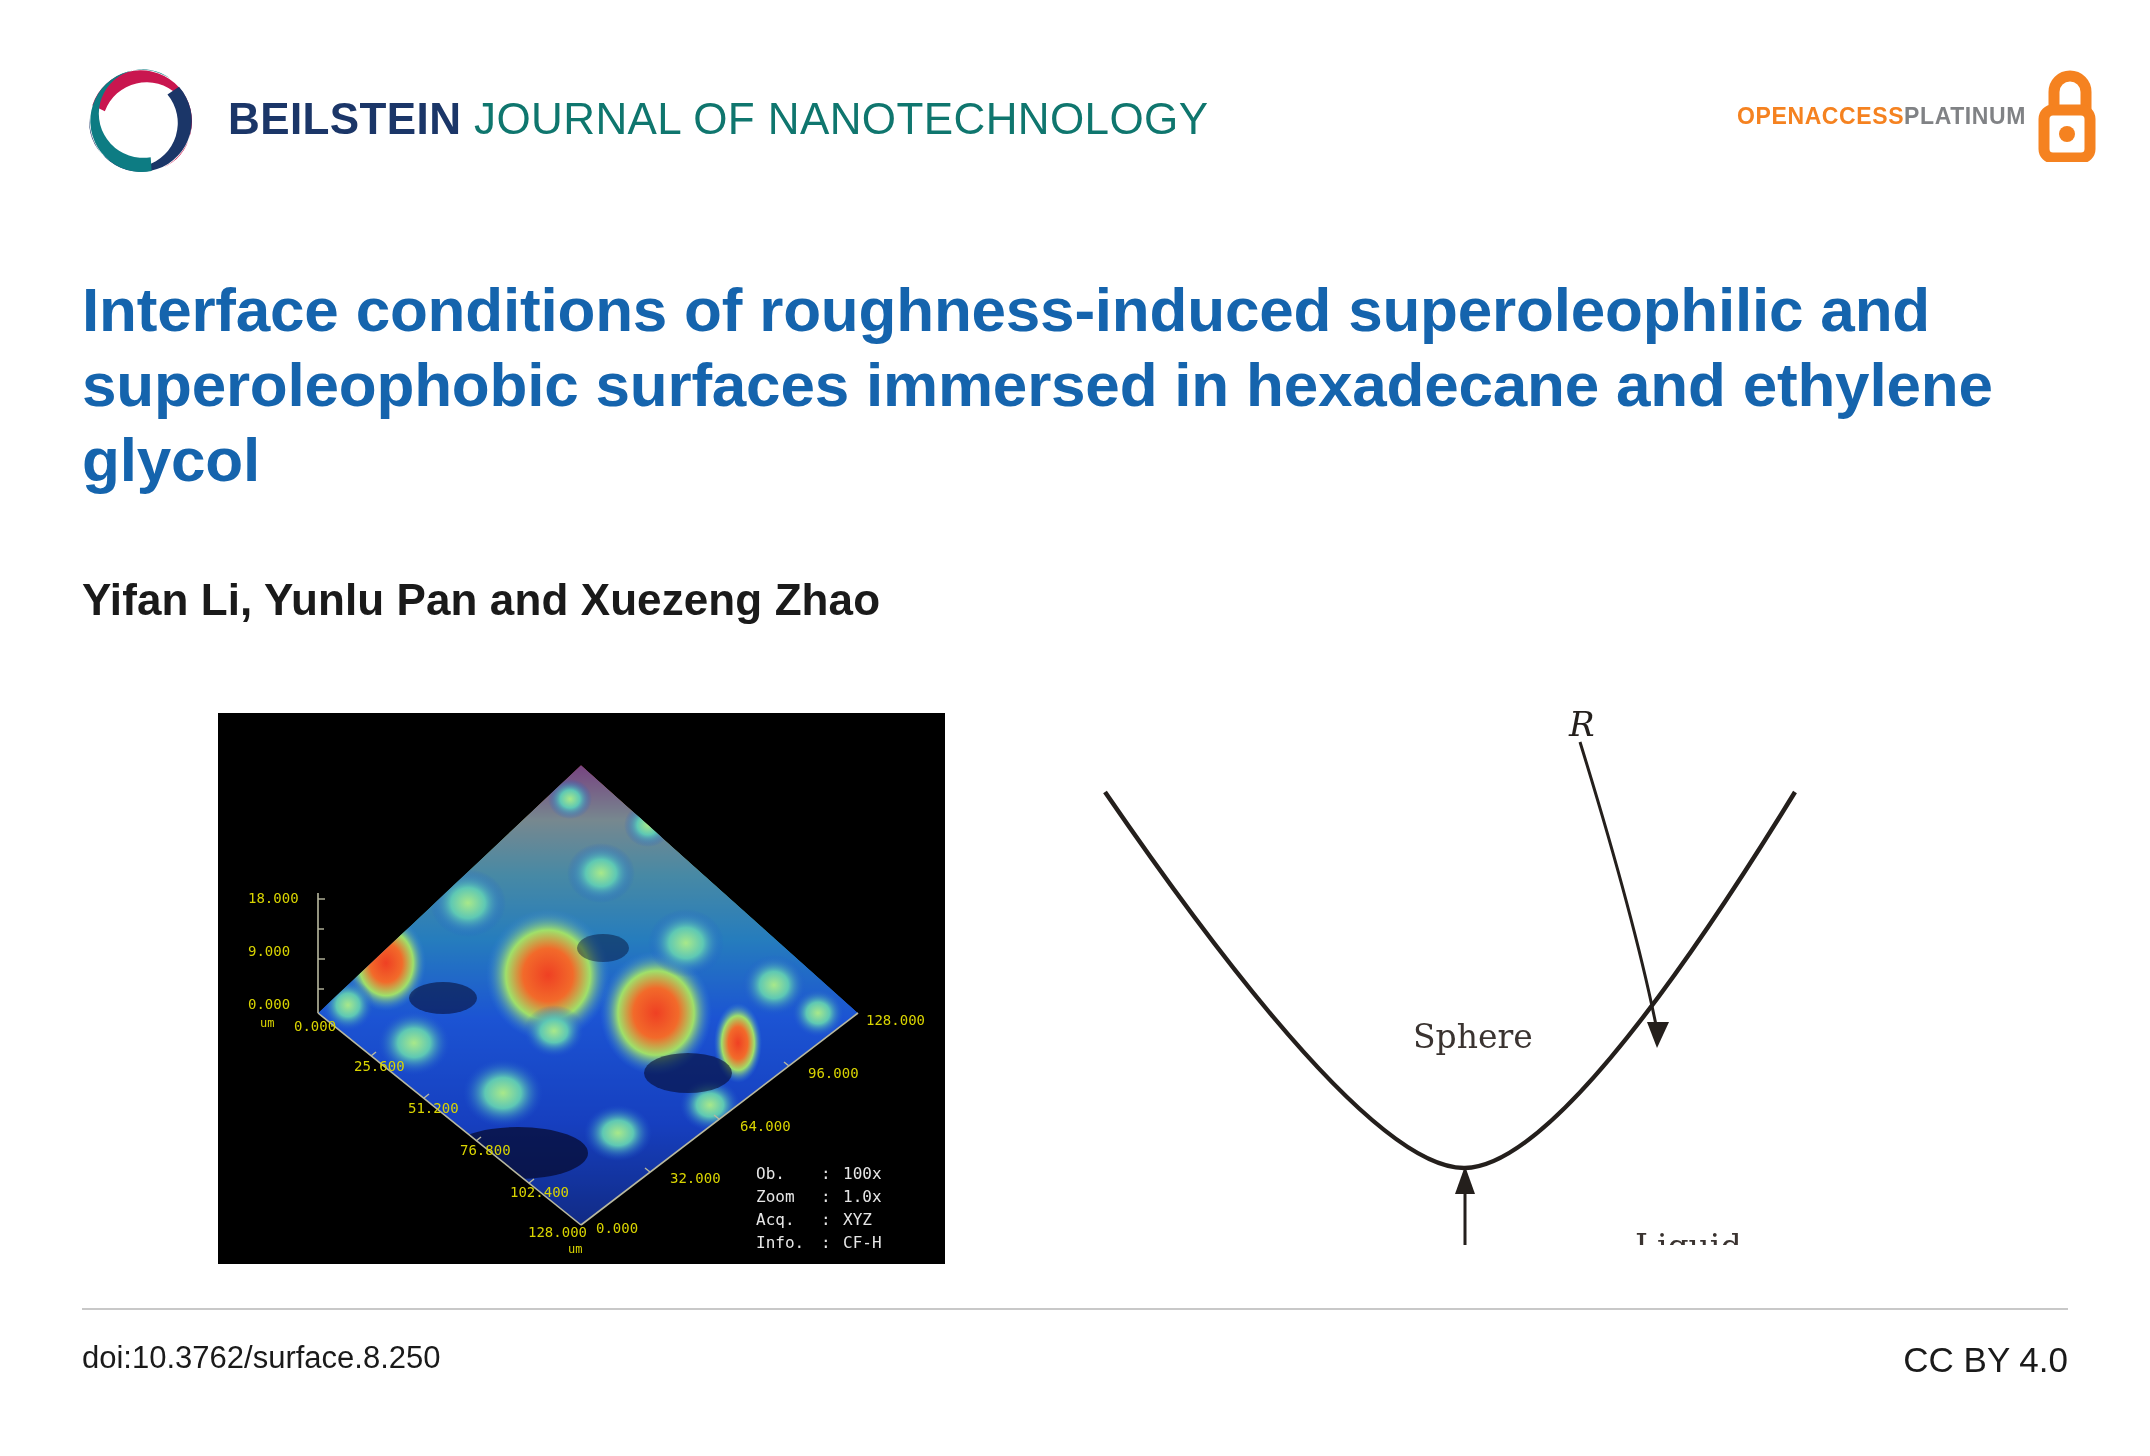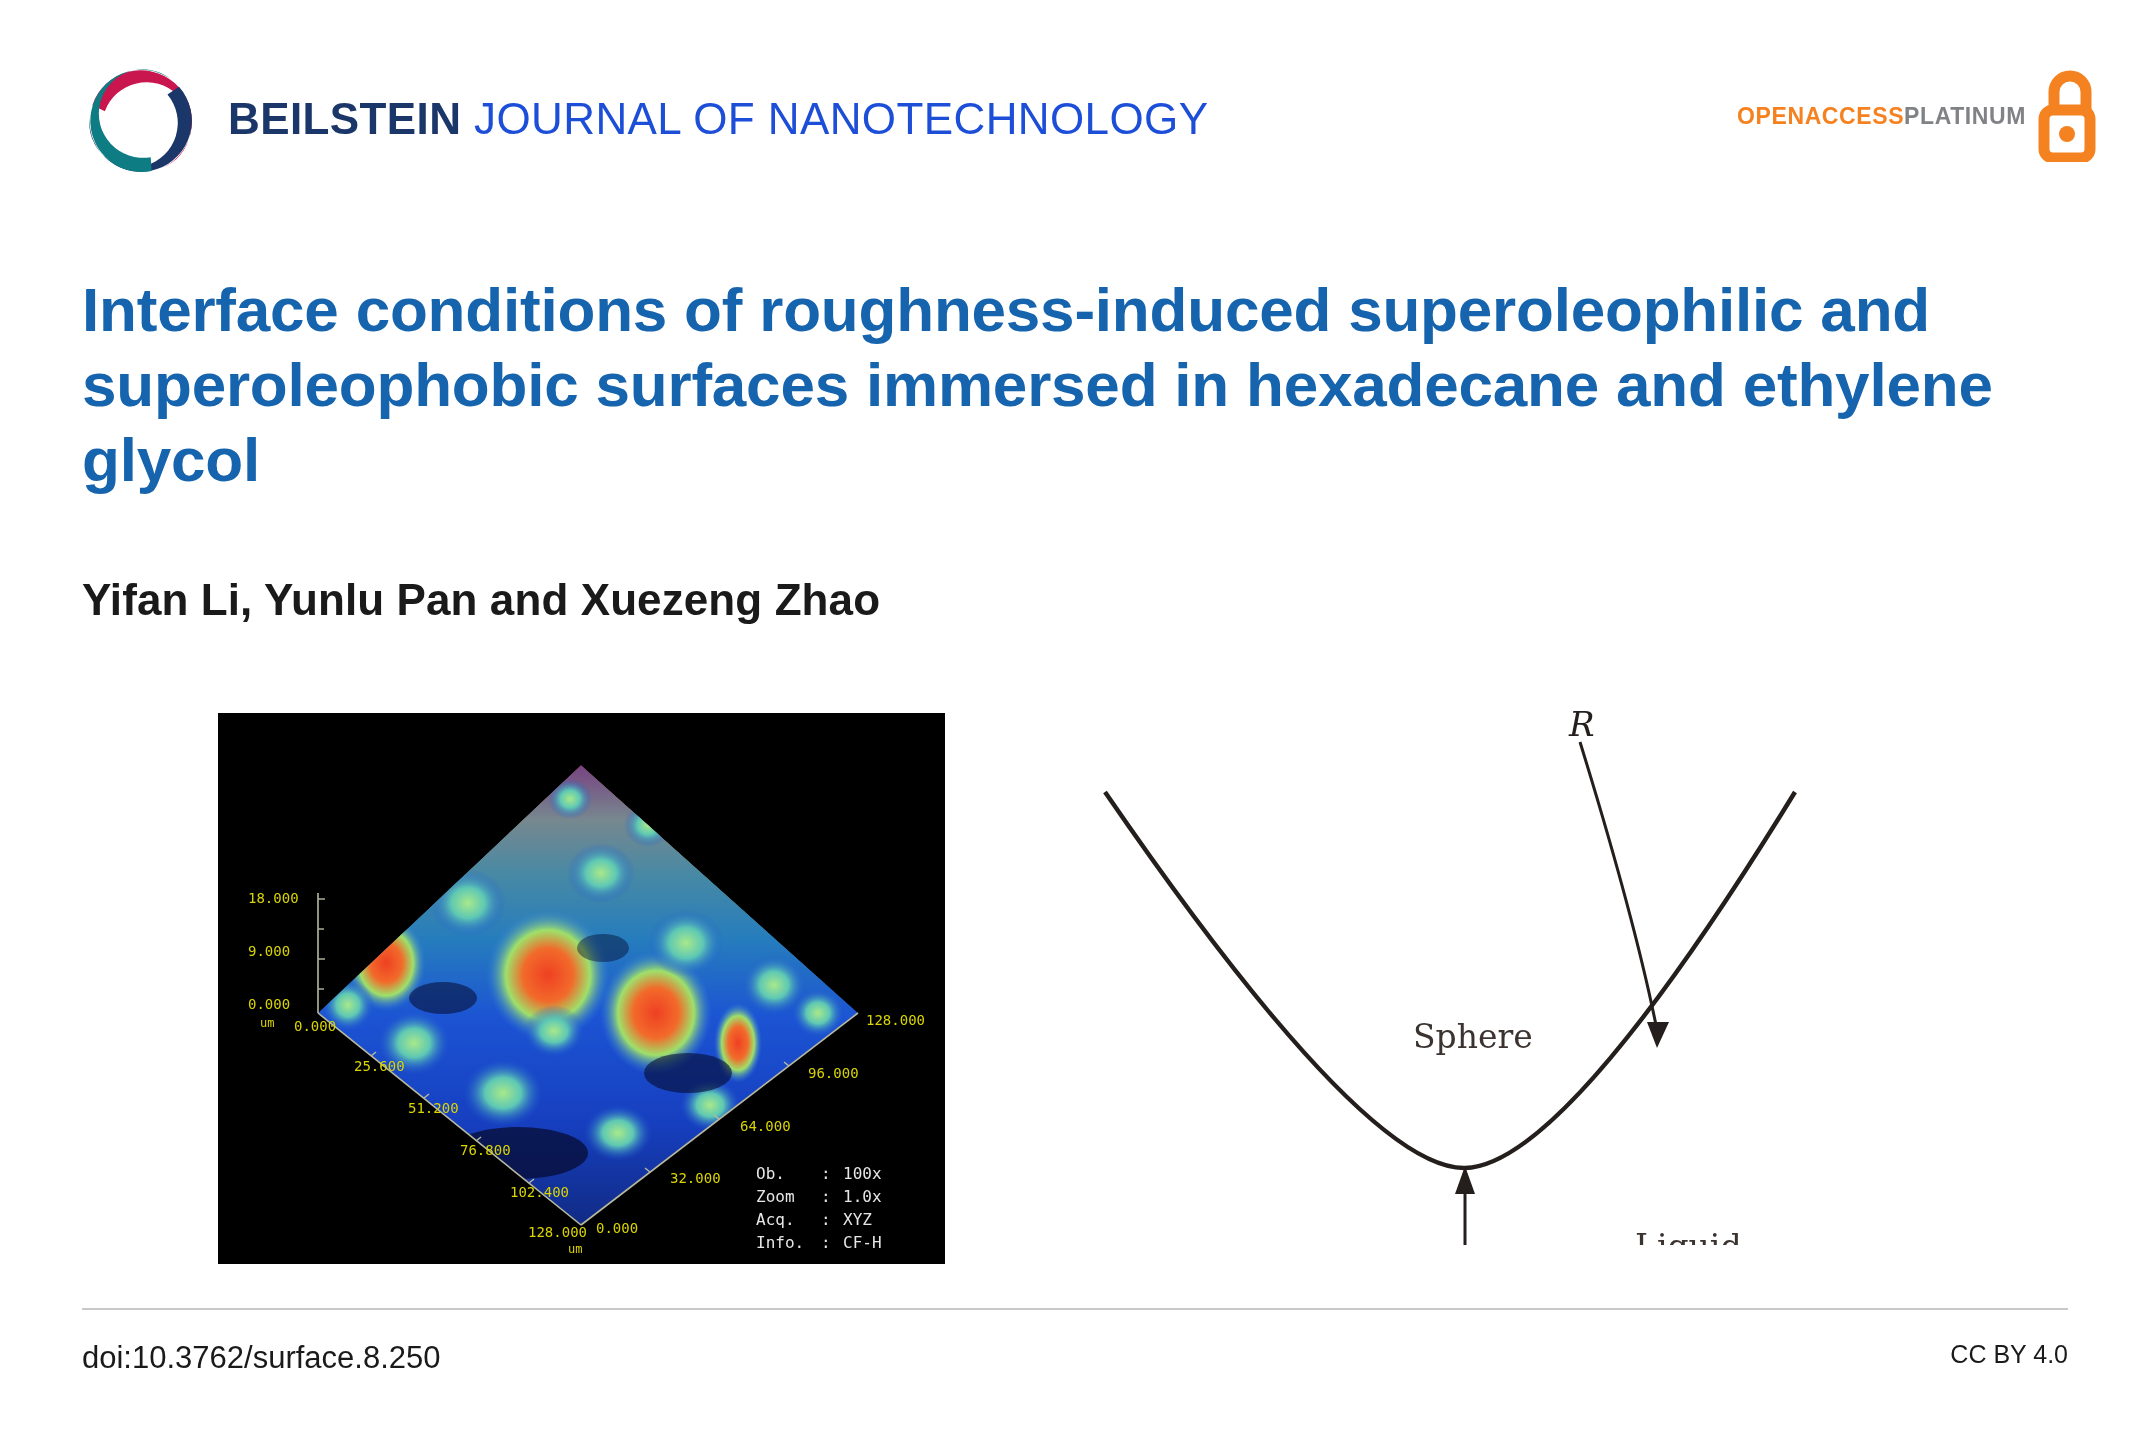--- a/index.html
+++ b/index.html
@@ -41,21 +41,21 @@
     white-space: nowrap;
     line-height: 1;
     padding-bottom: 4px;
   }
   .brand-text .bold {
     font-weight: bold;
     color: #1b3668;
   }
   .brand-text .light {
     font-weight: normal;
-    color: #1d4ed8;
+    color: #0f766e;
   }
 
   .oa-badge {
     position: absolute;
     right: 52px;
     top: 70px;
     display: flex;
     align-items: center;
     gap: 10px;
   }
@@ -129,21 +129,21 @@
     position: absolute;
     left: 82px;
     top: 1340px;
     font-size: 31px;
     color: #1a1a1a;
   }
   .footer-license {
     position: absolute;
     right: 82px;
     top: 1340px;
-    font-size: 25px;
+    font-size: 35px;
     color: #1a1a1a;
   }
 </style>
 </head>
 <body>
 
 <div class="header">
 
   <div class="brand">
     <span>

